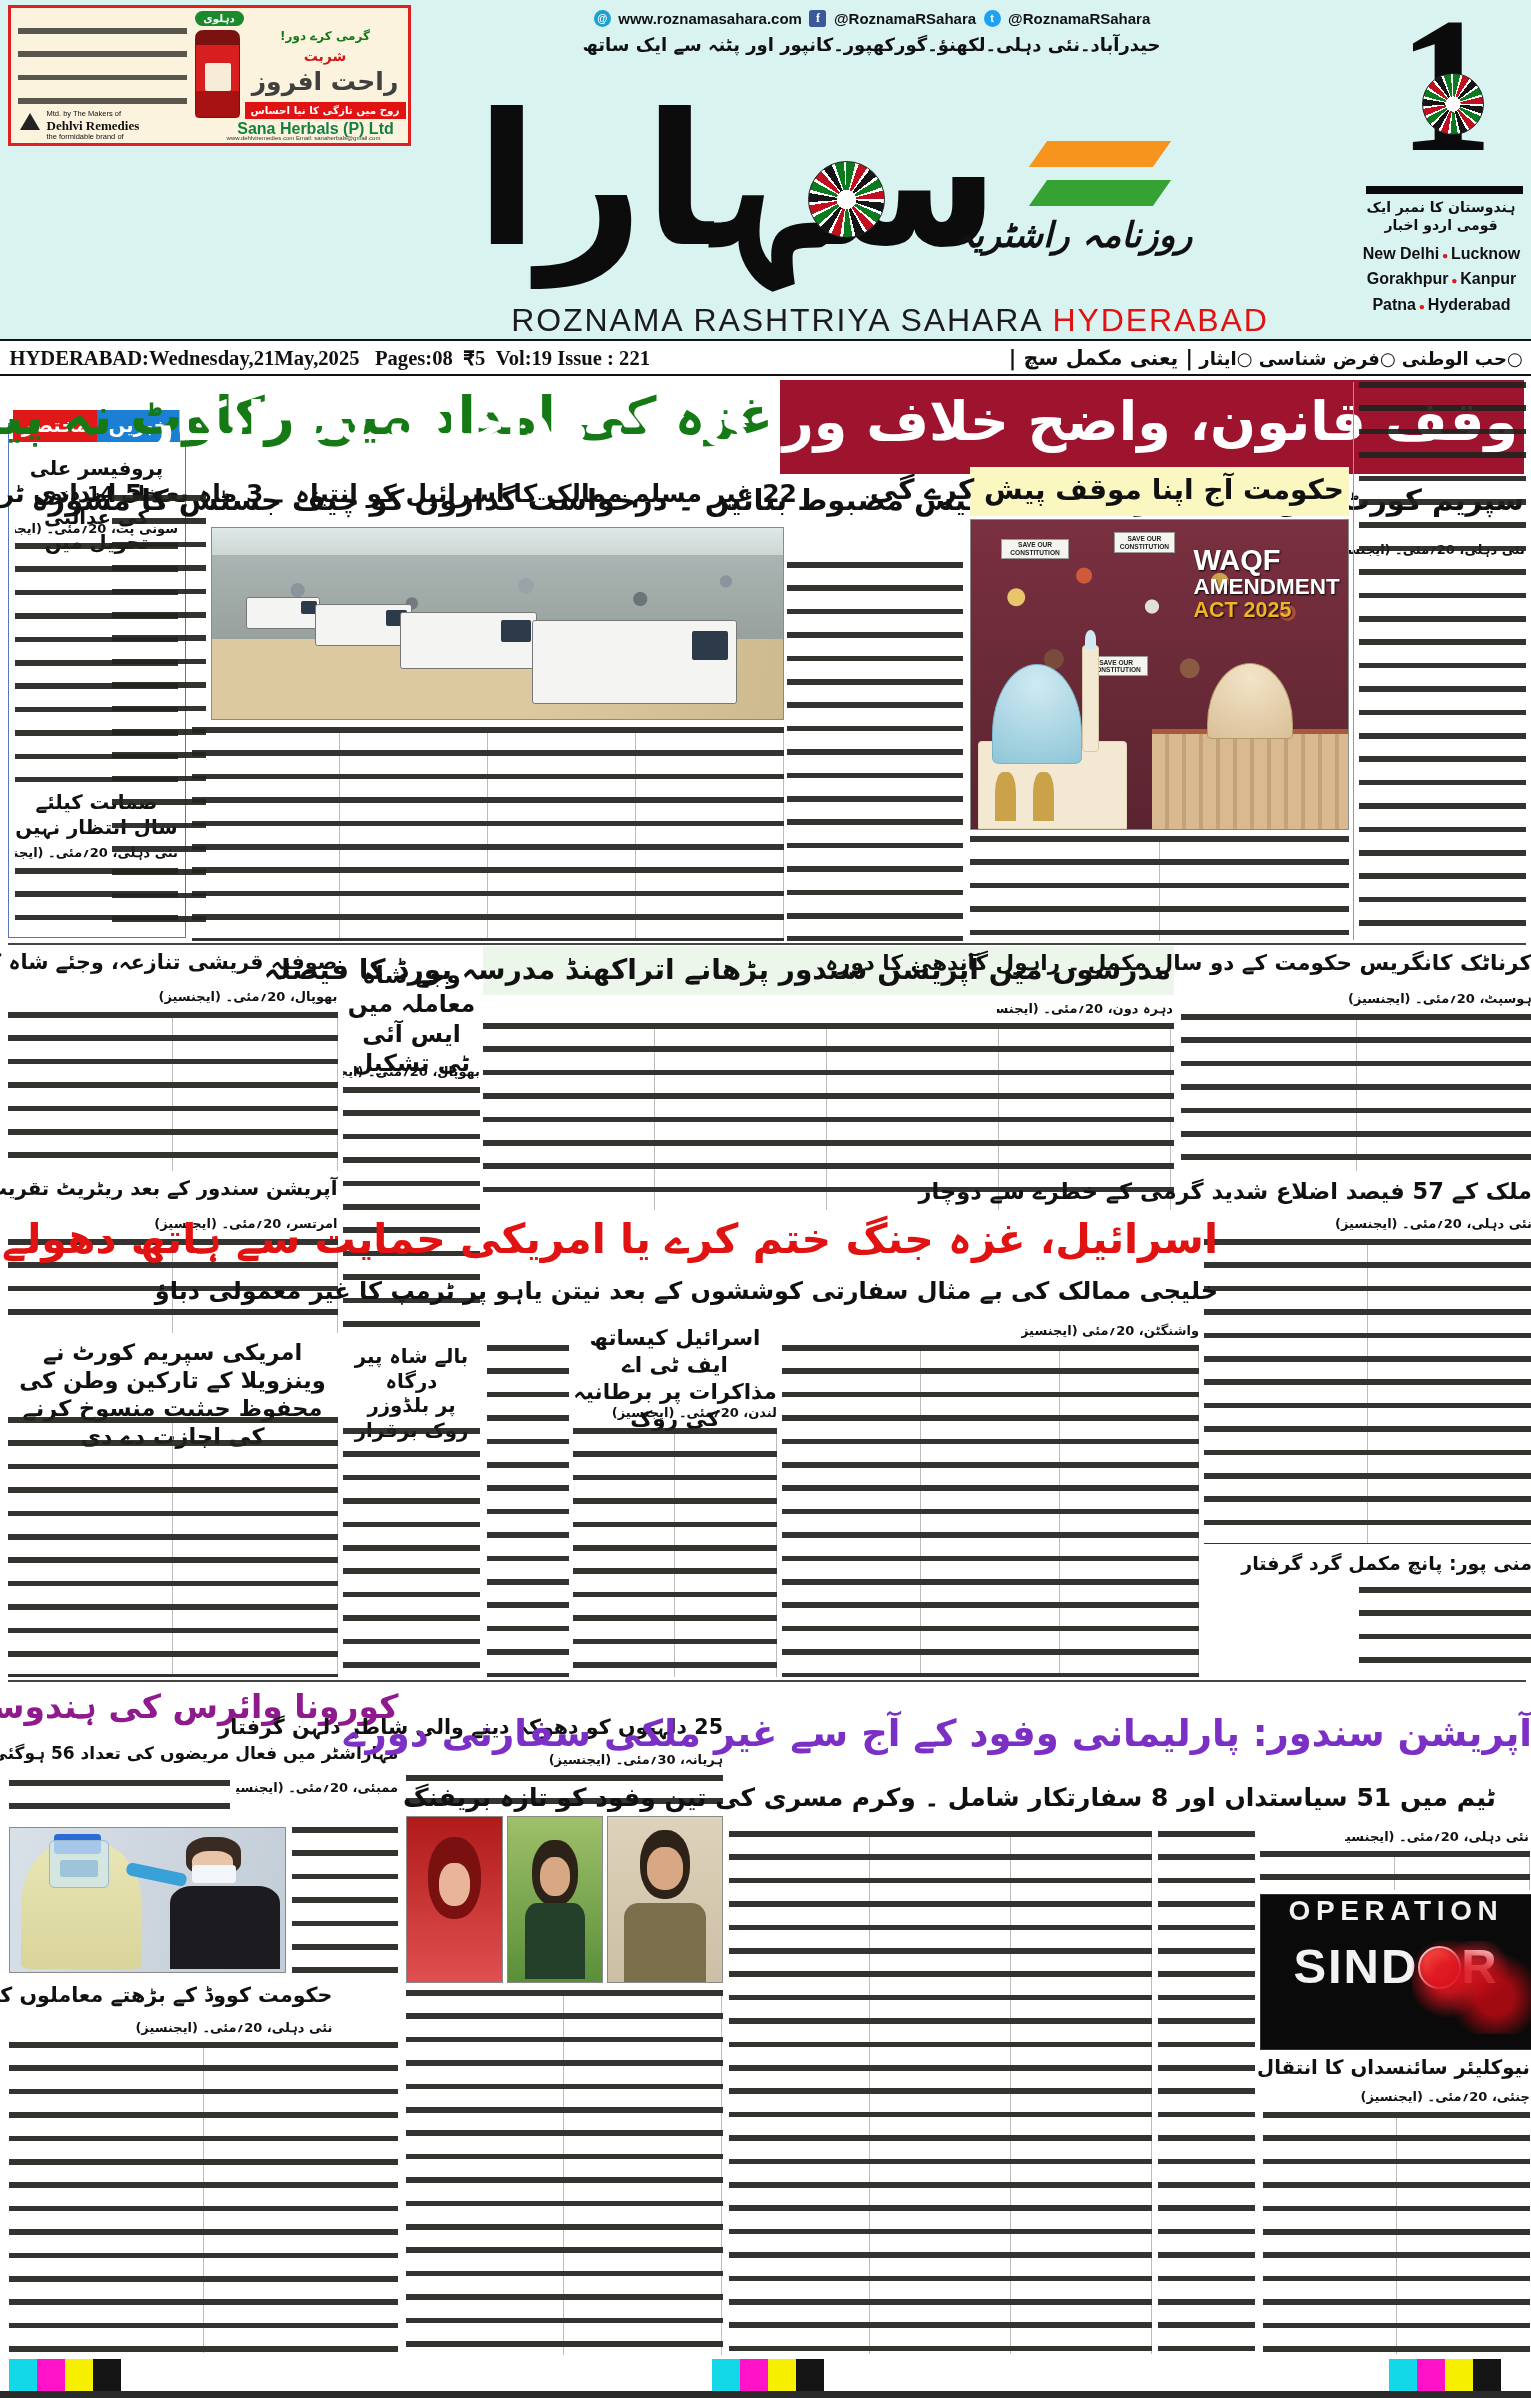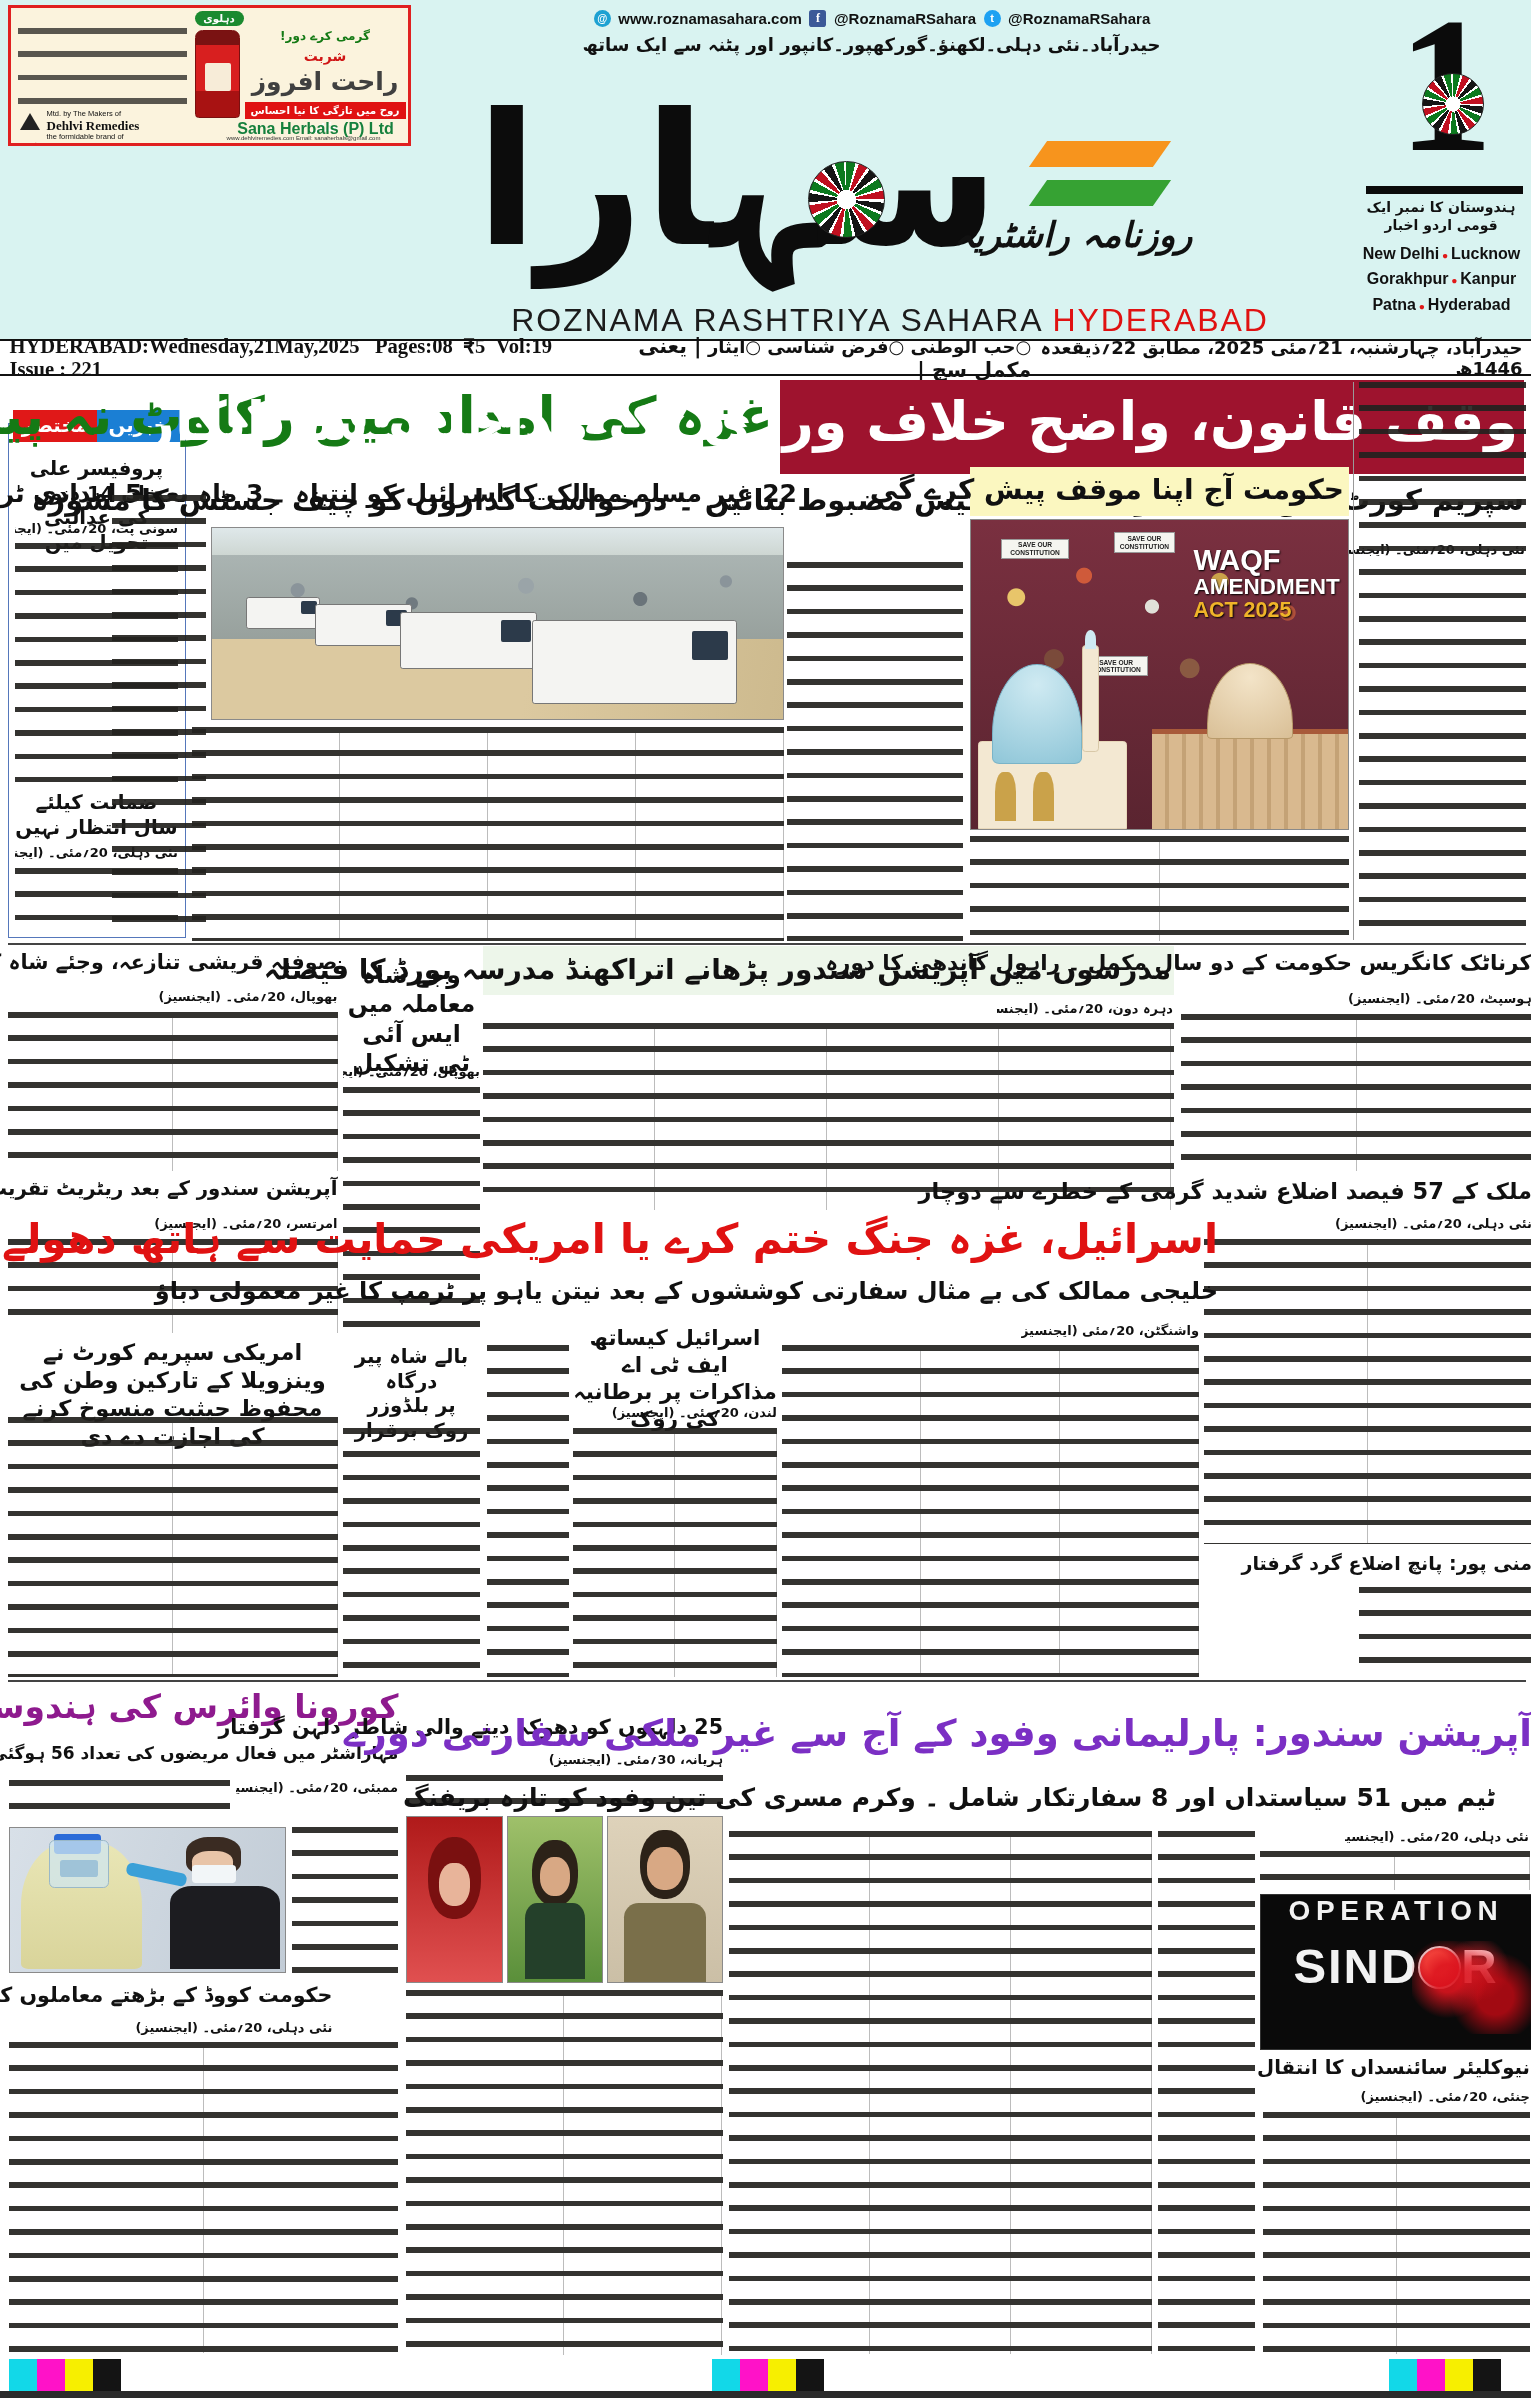--- a/index.html
+++ b/index.html
@@ -88,21 +88,20 @@
   <div><span>Patna</span><span class="reddot"></span><span>Hyderabad</span></div>
 </div>
 
 <div class="abs" style="left:0;top:339px;width:1532px;height:37px;background:#fff;border-top:2.8px solid #111;border-bottom:2.8px solid #111;display:flex;align-items:center;justify-content:space-between;padding:0 9.4px">
   <span class="serif" style="font:bold 20.6px 'Liberation Serif',serif">
     <span>HYDERABAD:Wednesday,21May,2025</span>&nbsp;&nbsp;&nbsp;<span>Pages:08</span>&nbsp;&nbsp;<span>₹5</span>&nbsp;&nbsp;<span>Vol:19 Issue : 221</span>
   </span>
   <span class="u" style="font:bold 18px 'DejaVu Sans',sans-serif">
     <span>○حب الوطنی ○فرض شناسی ○ایثار</span>&nbsp;<span style="font-size:20.6px">| یعنی مکمل سچ |</span>
   </span>
-  <span class="u" style="font:bold 18px 'DejaVu Sans',sans-serif">حیدرآباد، چہارشنبہ، 21؍مئی 2025، مطابق 22؍ذیقعدہ 1446ھ</span>
 </div>
 
 <div class="abs" style="left:7.5px;top:423px;width:178px;height:515px;border:1.9px solid #5577bb"></div>
 <div class="abs" style="left:13px;top:410px;width:167px;height:32px;display:flex">
   <div style="flex:1;background:#e01818;color:#fff;font:bold 19.7px/32px 'DejaVu Sans',sans-serif;text-align:center;direction:rtl">مختصر</div>
   <div style="flex:1;background:#1b7fd4;color:#fff;font:bold 19.7px/32px 'DejaVu Sans',sans-serif;text-align:center;direction:rtl">خبریں</div>
 </div>
 <div class="abs uh" style="left:15px;top:457px;width:163px;font-size:19.7px">پروفیسر علی خان 14 دنوں کی عدالتی تحویل میں</div>
 <div class="abs dl" style="left:15px;top:521px;width:163px">سونی پت، 20؍مئی۔ (ایجنسیز)</div>
 <div class="abs greek" style="left:15px;top:543px;width:163px;height:239px"></div>
@@ -213,21 +212,21 @@
 <div class="abs greek" style="left:483px;top:1023px;width:691px;height:187px;--cw:172px"></div>
 
 <div class="abs uh" style="left:1181px;top:950px;width:351px;height:39px;font-size:21.5px;white-space:nowrap">کرناٹک کانگریس حکومت کے دو سال مکمل ۔ راہول گاندھی کا دورہ</div>
 <div class="abs dl" style="left:1181px;top:991px;width:351px">ہوسپٹ، 20؍مئی۔ (ایجنسیز)</div>
 <div class="abs greek" style="left:1181px;top:1014px;width:351px;height:157px;--cw:176px"></div>
 
 <div class="abs uh" style="left:1204px;top:1177px;width:328px;height:37px;font-size:22.5px;white-space:nowrap">ملک کے 57 فیصد اضلاع شدید گرمی کے خطرے سے دوچار</div>
 <div class="abs dl" style="left:1204px;top:1216px;width:328px">نئی دہلی، 20؍مئی۔ (ایجنسیز)</div>
 <div class="abs greek" style="left:1204px;top:1239px;width:328px;height:305px;--cw:164px"></div>
 
-<div class="abs uh" style="left:1359px;top:1552px;width:173px;height:32px;font-size:19px;white-space:nowrap">منی پور: پانچ اضلاع گرد گرفتار</div>
+<div class="abs uh" style="left:1359px;top:1552px;width:173px;height:32px;font-size:19px;white-space:nowrap">منی پور: پانچ مکمل گرد گرفتار</div>
 <div class="abs greek" style="left:1359px;top:1587px;width:173px;height:90px"></div>
 
 <div class="abs uh" style="left:543px;top:1214px;width:675px;height:58px;font-size:41px;color:#e01212;white-space:nowrap">اسرائیل، غزہ جنگ ختم کرے یا امریکی حمایت سے ہاتھ دھولے</div>
 <div class="abs uh" style="left:513px;top:1276px;width:705px;height:41px;font-size:24px;white-space:nowrap">خلیجی ممالک کی بے مثال سفارتی کوششوں کے بعد نیتن یاہو پر ٹرمپ کا غیر معمولی دباؤ</div>
 <div class="abs dl" style="left:1021px;top:1323px;width:178px">واشنگٹن، 20؍مئی (ایجنسیز)</div>
 
 <div class="abs uh" style="left:573px;top:1325px;width:204px;height:77px;font-size:21.5px">
   <div>اسرائیل کیساتھ ایف ٹی اے</div>
   <div>مذاکرات پر برطانیہ کی روک</div>
 </div>

